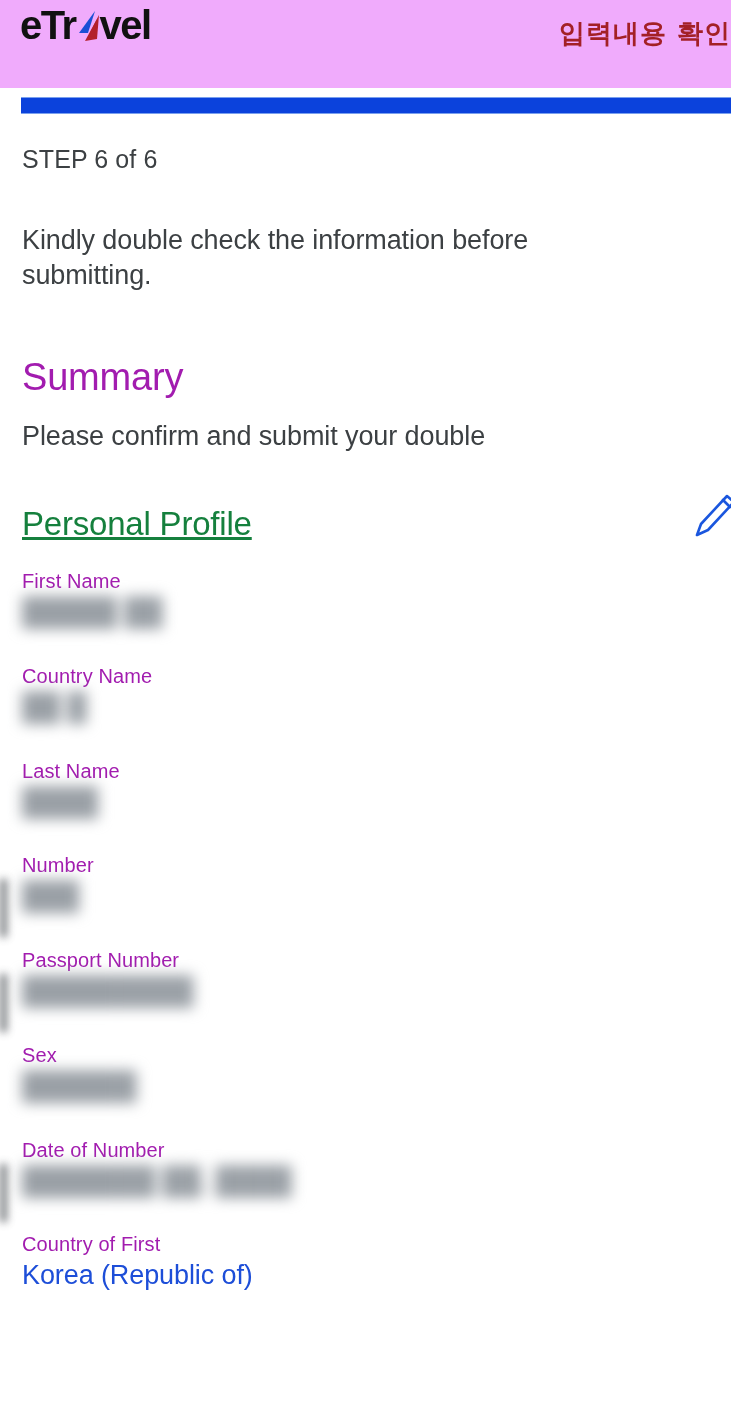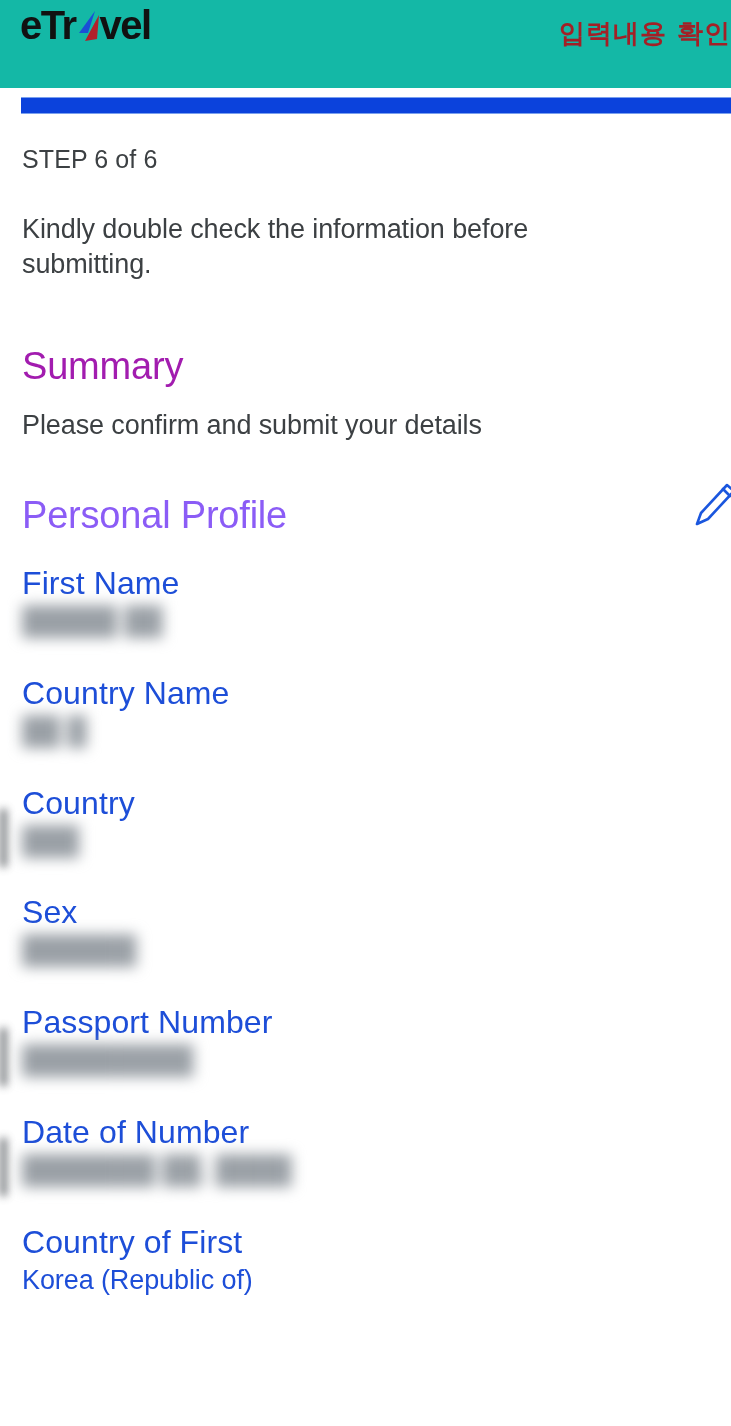--- a/index.html
+++ b/index.html
@@ -13,21 +13,21 @@
     position: relative;
     overflow: hidden;
     font-family: "Liberation Sans", "DejaVu Sans", sans-serif;
     -webkit-font-smoothing: antialiased;
   }
 
   
   .header {
     position: relative;
     height: 88px;
-    background: #14b8a6;
+    background: #f0abfc;
   }
   .logo {
     position: absolute;
     left: 20px;
     top: 2px;
     display: flex;
     align-items: center;
     height: 46px;
     font-family: "Liberation Sans", "DejaVu Sans", sans-serif;
     font-weight: 700;
@@ -89,21 +89,21 @@
     padding: 0 22px;
     box-sizing: border-box;
   }
   .step-label {
     margin-top: 37px;
     font-size: 25px;
     color: #3c4043;
     letter-spacing: 0.1px;
   }
   .intro-text {
-    margin-top: 38px;
+    margin-top: 49px;
     font-size: 27px;
     line-height: 1.28;
     color: #3c4043;
     max-width: 600px;
     letter-spacing: -0.1px;
   }
   .summary-title {
     margin-top: 64px;
     font-size: 38px;
     color: #a21caf;
@@ -118,41 +118,42 @@
   }
 
   .section-header {
     margin-top: 53px;
     display: flex;
     align-items: center;
     justify-content: space-between;
     position: relative;
   }
   .section-title {
-    font-size: 38px;
-    color: #8b5cf6;
+    font-size: 33px;
+    color: #15803d;
     letter-spacing: -0.2px;
+    text-decoration: underline;
   }
   .edit-icon {
     position: absolute;
     right: -22px;
     top: -12px;
     width: 42px;
     height: 48px;
     overflow: hidden;
   }
   .edit-icon svg { display: block; }
 
   
   .fields { margin-top: 26px; }
   .field { margin-bottom: 34px; position: relative; }
   .field:last-child { margin-bottom: 0; }
   .field-label {
-    font-size: 32px;
-    color: #1d4ed8;
+    font-size: 20px;
+    color: #a21caf;
     letter-spacing: 0.1px;
     line-height: 1.25;
   }
   .field-value {
     font-size: 27px;
     color: #1d4ed8;
     line-height: 1.25;
     margin-top: 2px;
     letter-spacing: -0.1px;
   }
@@ -197,40 +198,41 @@
 </div>
 
 <div class="content">
 
   <div class="step-label">STEP 6 of 6</div>
 
   <div class="intro-text">Kindly double check the information before submitting.</div>
 
   <div class="summary-title">Summary</div>
 
-  <div class="summary-sub">Please confirm and submit your details</div>
+  <div class="summary-sub">Please confirm and submit your double</div>
 
   <div class="section-header">
     <div class="section-title">Personal Profile</div>
     <div class="edit-icon">
       <svg width="42" height="48" viewBox="0 0 42 48">
         <g fill="none" stroke="#1a56de" stroke-width="2.6" stroke-linejoin="round" stroke-linecap="round">
           <path d="M38 3 L12 31 L8 42 L19 37 L45 9 Z"></path>
           <path d="M34 7 L41 14"></path>
         </g>
       </svg>
     </div>
   </div>
 
   <div class="fields">
       <div class="field"><div class="field-label">First Name</div><div class="field-value masked">█████ ██</div></div>
       <div class="field"><div class="field-label">Country Name</div><div class="field-value masked">██ █</div></div>
-      <div class="field"><div class="edge-mark" style="top: 26px; height: 58px;"></div><div class="field-label">Country</div><div class="field-value masked">███</div></div>
+      <div class="field"><div class="field-label">Last Name</div><div class="field-value masked">████</div></div>
+      <div class="field"><div class="edge-mark" style="top: 26px; height: 58px;"></div><div class="field-label">Number</div><div class="field-value masked">███</div></div>
+      <div class="field"><div class="edge-mark" style="top: 26px; height: 58px;"></div><div class="field-label">Passport Number</div><div class="field-value masked">█████████</div></div>
       <div class="field"><div class="field-label">Sex</div><div class="field-value masked">██████</div></div>
-      <div class="field"><div class="edge-mark" style="top: 26px; height: 58px;"></div><div class="field-label">Passport Number</div><div class="field-value masked">█████████</div></div>
       <div class="field"><div class="edge-mark" style="top: 26px; height: 58px;"></div><div class="field-label">Date of Number</div><div class="field-value masked">███████ ██, ████</div></div>
       <div class="field">
         <div class="field-label">Country of First</div>
         <div class="field-value">Korea (Republic of)</div>
       </div>
     </div>
 
 </div>
 
 </body></html>

